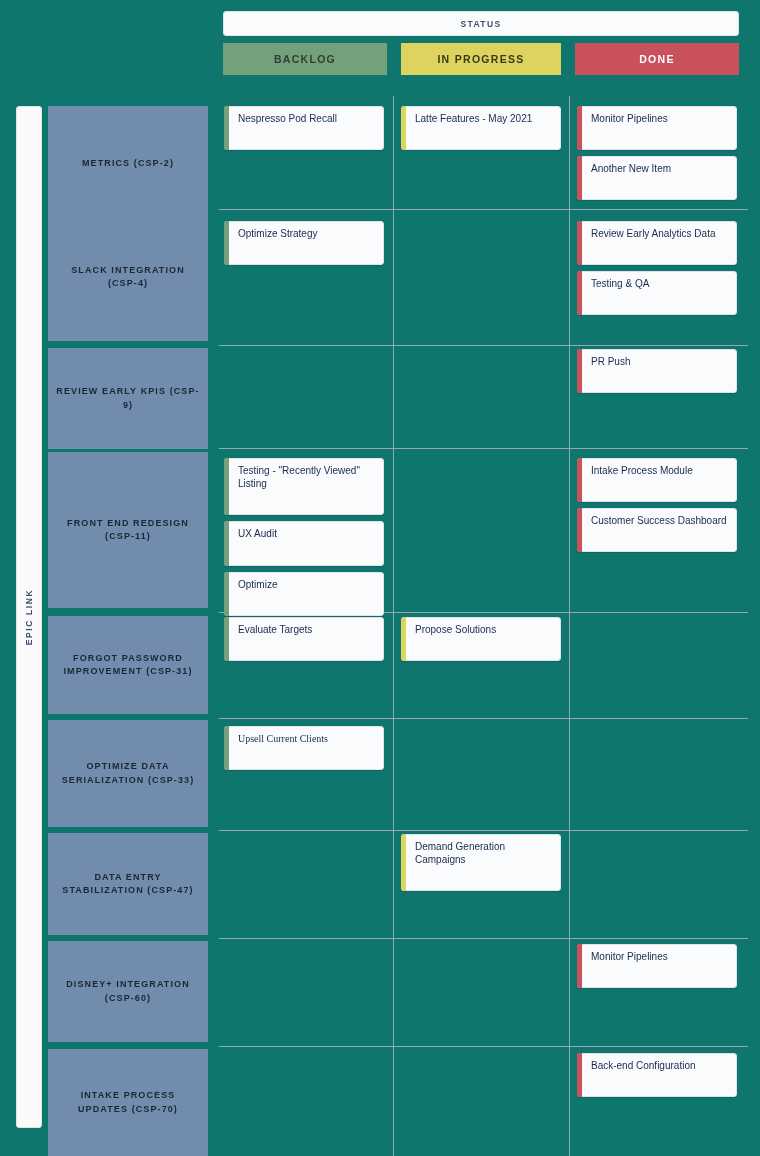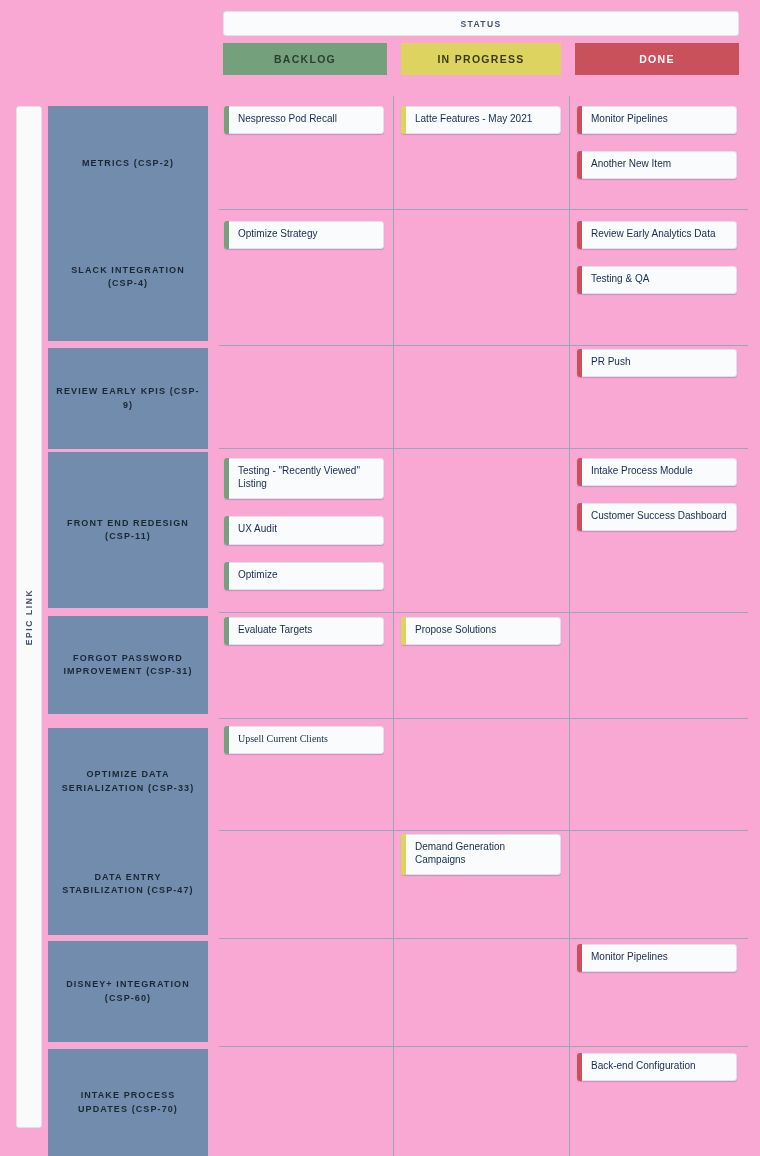--- a/index.html
+++ b/index.html
@@ -6,21 +6,21 @@
   html, body {
     margin: 0; padding: 0;
     width: 760px; height: 1156px;
     background: #f4f5f7;
     font-family: "Liberation Sans", sans-serif;
     overflow: hidden;
   }
   #board {
     position: relative;
     width: 760px; height: 1156px;
-    background: #f9a8d4;
+    background: #0f766e;
   }
 
   
   .epic-rail {
     position: absolute;
     left: 16px; top: 106px;
     width: 26px; height: 1022px;
     background: #fafafa;
     border: 1px solid #dfe2e6;
     border-radius: 3px;
@@ -111,22 +111,22 @@
   .cards-col.c-backlog { left: 224px; width: 160px; }
   .cards-col.c-inprog  { left: 401px; width: 160px; }
   .cards-col.c-done    { left: 577px; width: 160px; }
 
   .card {
     position: relative;
     background: #fafbfc;
     border: 1px solid #dfe2e6;
     border-radius: 3px;
     box-shadow: 0 1px 1px rgba(9,30,66,0.18);
-    margin-bottom: 17px;
-    padding: 5px 7px 8px 13px;
+    margin-bottom: 6px;
+    padding: 5px 7px 24px 13px;
     font-size: 10px;
     line-height: 1.32;
     color: #172b4d;
     min-height: 22px;
   }
   .card::before {
     content: "";
     position: absolute;
     left: -1px; top: -1px; bottom: -1px;
     width: 5px;
@@ -210,21 +210,21 @@
         <div class="cards-col c-backlog" style="top: 617px;">
           <div class="card accent-green">Evaluate Targets</div>
         </div>
         <div class="cards-col c-inprog" style="top: 617px;">
           <div class="card accent-yellow">Propose Solutions</div>
         </div>
         <div class="cards-col c-done" style="top: 617px;"></div>
       </div>
       <div class="row">
         <div class="row-divider" style="top: 830px;"></div>
-        <div class="epic-tile" style="top: 720px; height: 107px; margin-top: 8px;">OPTIMIZE DATA SERIALIZATION (CSP-33)</div>
+        <div class="epic-tile" style="top: 720px; height: 107px;">OPTIMIZE DATA SERIALIZATION (CSP-33)</div>
         <div class="cards-col c-backlog" style="top: 726px; font-family: Liberation Serif, serif;">
           <div class="card accent-green">Upsell Current Clients</div>
         </div>
         <div class="cards-col c-inprog" style="top: 726px;"></div>
         <div class="cards-col c-done" style="top: 726px;"></div>
       </div>
       <div class="row">
         <div class="row-divider" style="top: 938px;"></div>
         <div class="epic-tile" style="top: 833px; height: 102px;">DATA ENTRY STABILIZATION (CSP-47)</div>
         <div class="cards-col c-backlog" style="top: 834px;"></div>

